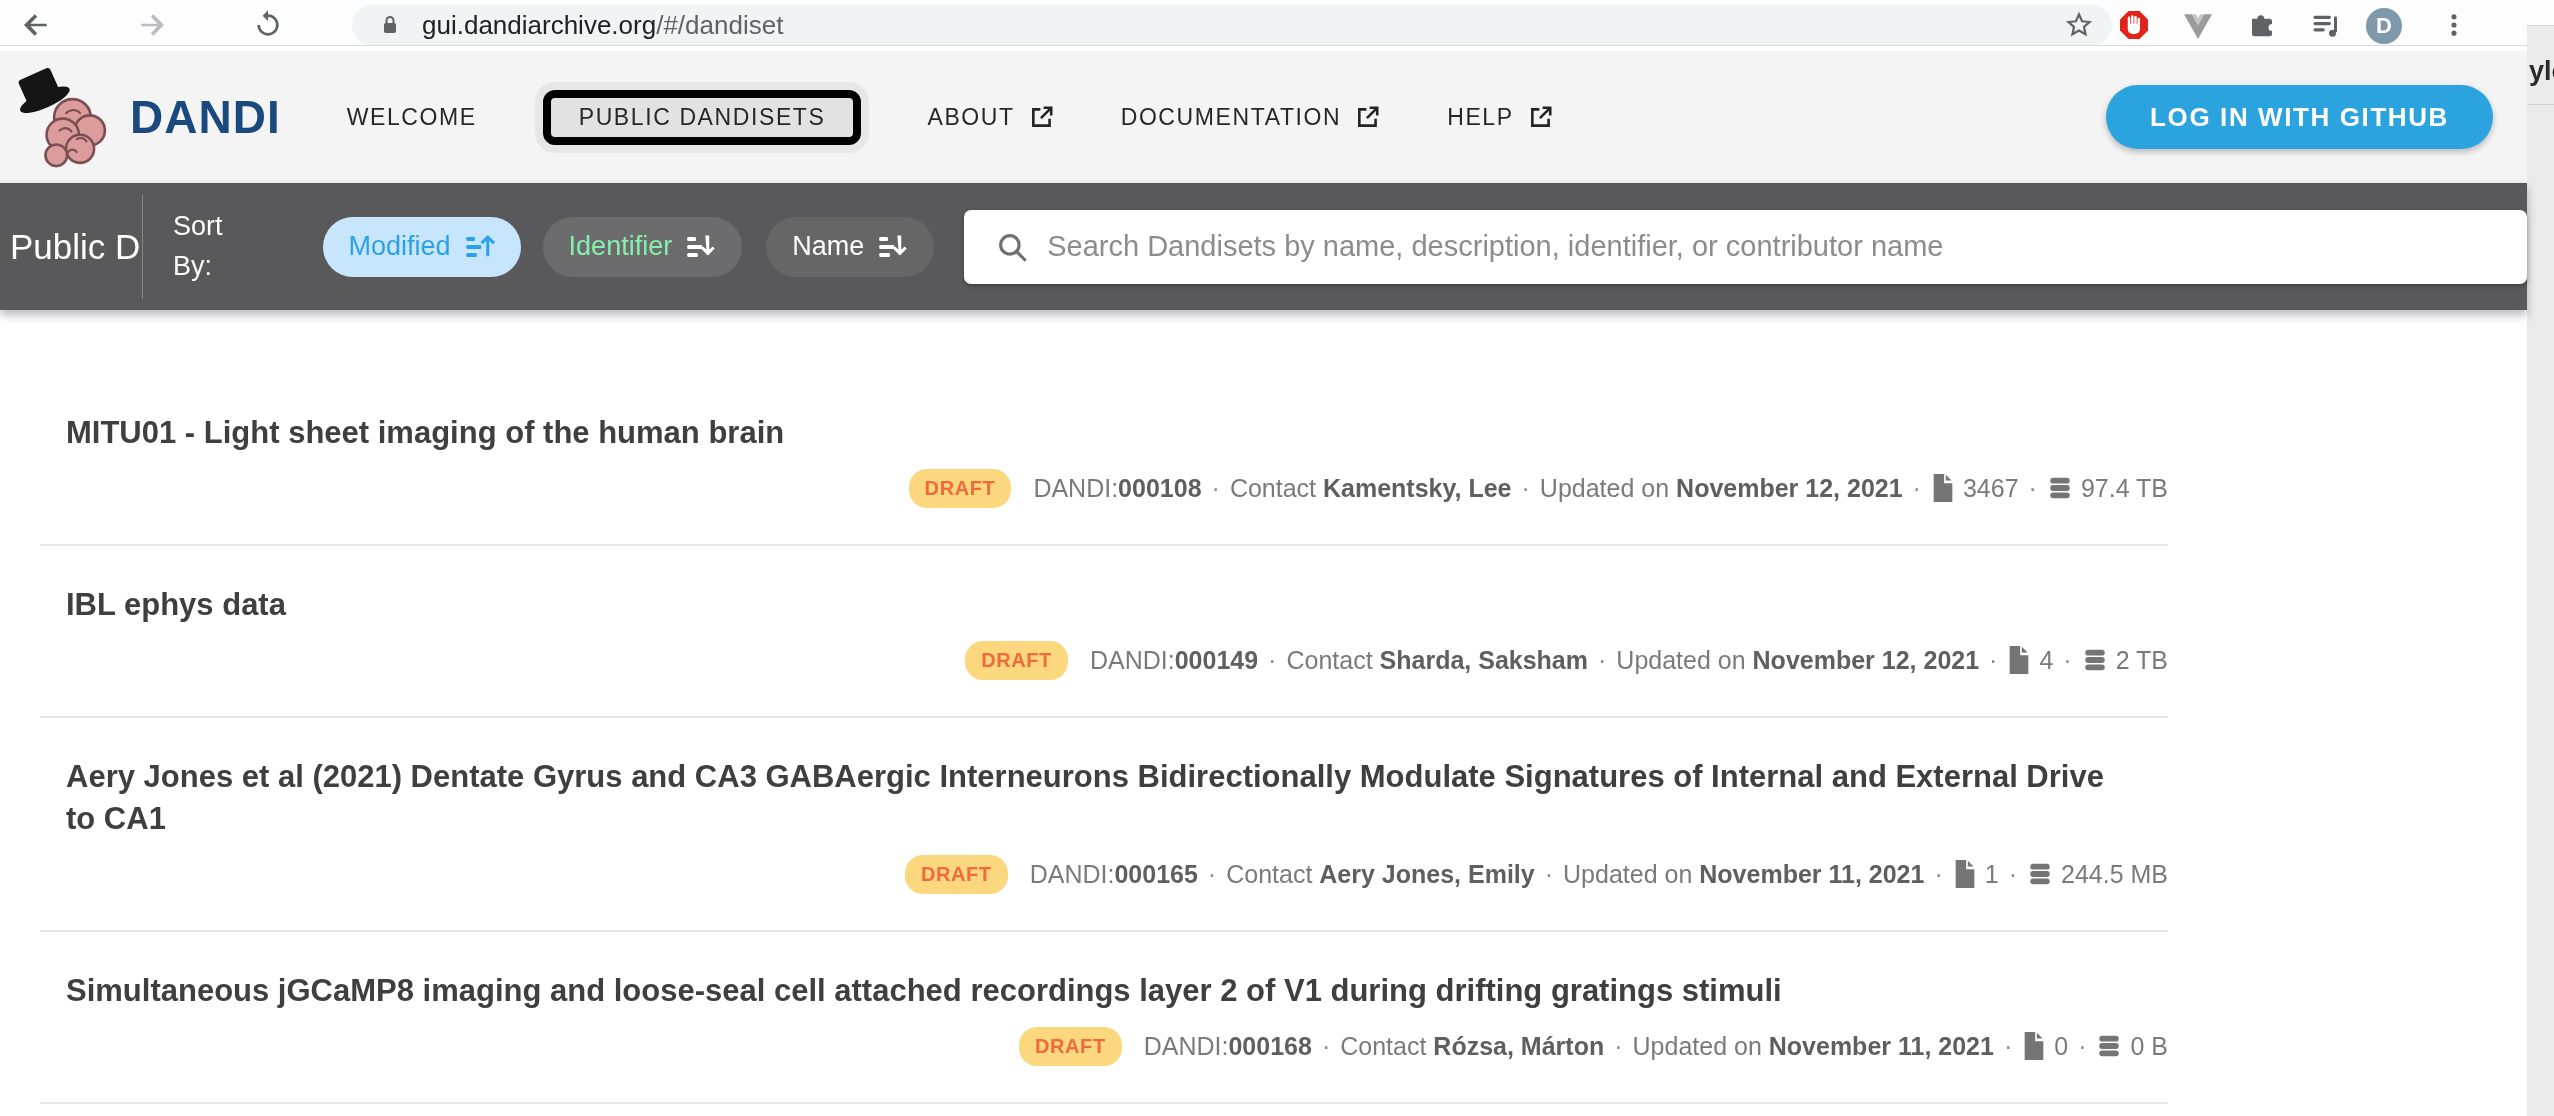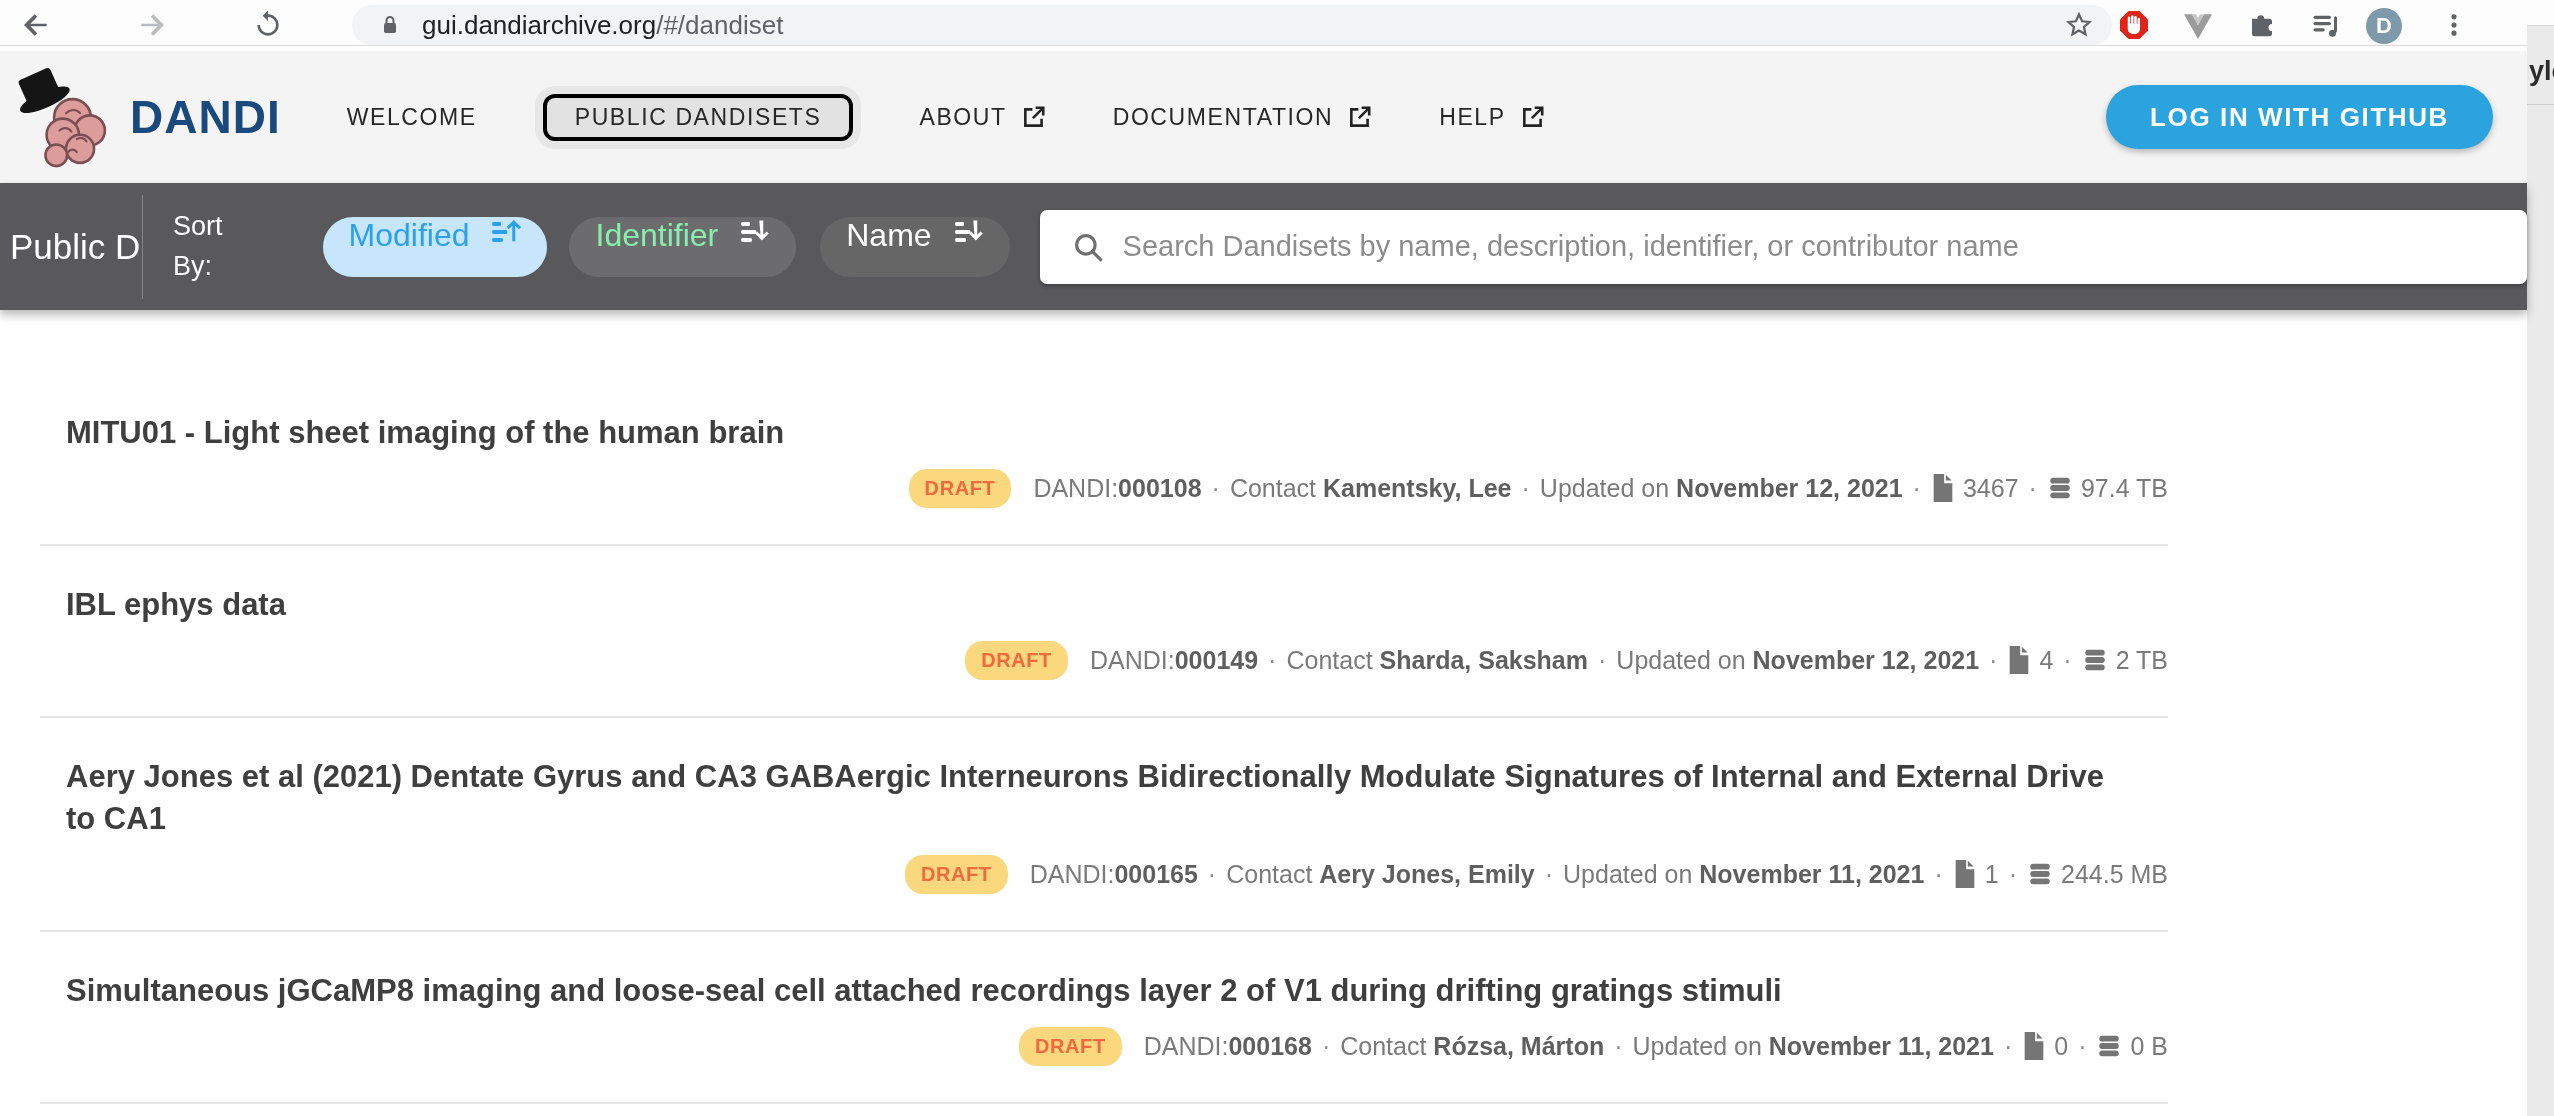--- a/index.html
+++ b/index.html
@@ -27,35 +27,35 @@
             color:#fff; font-size:22px; font-weight:700; display:flex; align-items:center; justify-content:center; }
 
   
   .site-header { position:absolute; top:51px; left:0; width:2527px; height:132px; background:#f4f4f4;
                  display:flex; align-items:center; }
   .logo { width:108px; height:116px; margin:14px 10px 0 12px; flex:0 0 auto; }
   .brand { font-size:46px; font-weight:800; color:#1a4a7d; letter-spacing:1px; margin-right:66px; }
   .nav { display:flex; align-items:center; gap:66px; }
   .nav-item { display:flex; align-items:center; gap:14px; font-size:23px; font-weight:400;
               letter-spacing:1.6px; color:#272727; cursor:pointer; white-space:nowrap; }
-  .nav-chip { background:#e2e2e2; border:4px solid #000000; border-radius:12px; padding:6px 28px;
+  .nav-chip { background:#e2e2e2; border:8px solid #000000; border-radius:12px; padding:6px 28px;
               box-shadow:0 0 0 8px #e7e7e7; }
   .login-btn { margin-left:auto; margin-right:34px; height:64px; padding:0 44px; border:none; border-radius:32px;
                background:#2ba3df; color:#fff; font-family:inherit; font-size:26px; font-weight:700;
                letter-spacing:1.6px; box-shadow:0 3px 6px rgba(0,0,0,.25); cursor:pointer; }
 
   
   .subheader { position:absolute; top:183px; left:0; width:2527px; height:127px; background:#59595b;
                box-shadow:0 5px 9px rgba(0,0,0,.28); display:flex; align-items:center; z-index:3; }
   .sub-title { width:130px; margin-left:10px; font-size:35px; color:#fff; white-space:nowrap;
                overflow:hidden; flex:0 0 auto; }
   .sub-divider { width:1px; height:104px; background:rgba(255,255,255,.28); margin:0 0 0 2px; flex:0 0 auto; }
   .sort-by { margin-left:30px; font-size:27px; color:#fff; line-height:1.45; flex:0 0 auto; }
-  .chip { height:60px; border-radius:30px; display:flex; gap:22px; padding:0 26px;
-          font-size:32px; cursor:pointer; flex:0 0 auto; }
+  .chip { height:60px; border-radius:30px; display:flex; align-items:center; gap:14px; padding:0 26px;
+          font-size:27px; cursor:pointer; flex:0 0 auto; }
   .chip-active { background:#c7e6fb; color:#2ba1ea; margin-left:100px; }
   .chip-gray { background:#6c6c6e; color:#86efac; margin-left:22px; }
   .chip-ghost { background:rgba(255,255,255,.08); color:#fff; margin-left:24px; }
   .searchbox { margin-left:30px; width:1633px; height:74px; background:#fff; border-radius:7px;
                display:flex; align-items:center; padding:0 31px; box-shadow:0 2px 4px rgba(0,0,0,.3); }
   .searchbox input { border:none; outline:none; flex:1; font-family:inherit; font-size:29px; color:#333; margin-left:18px; }
   .searchbox input::placeholder { color:#8c8c8c; }
 
   
   .content { position:absolute; top:310px; left:0; width:2527px; bottom:0; background:#fff; overflow:hidden; }

